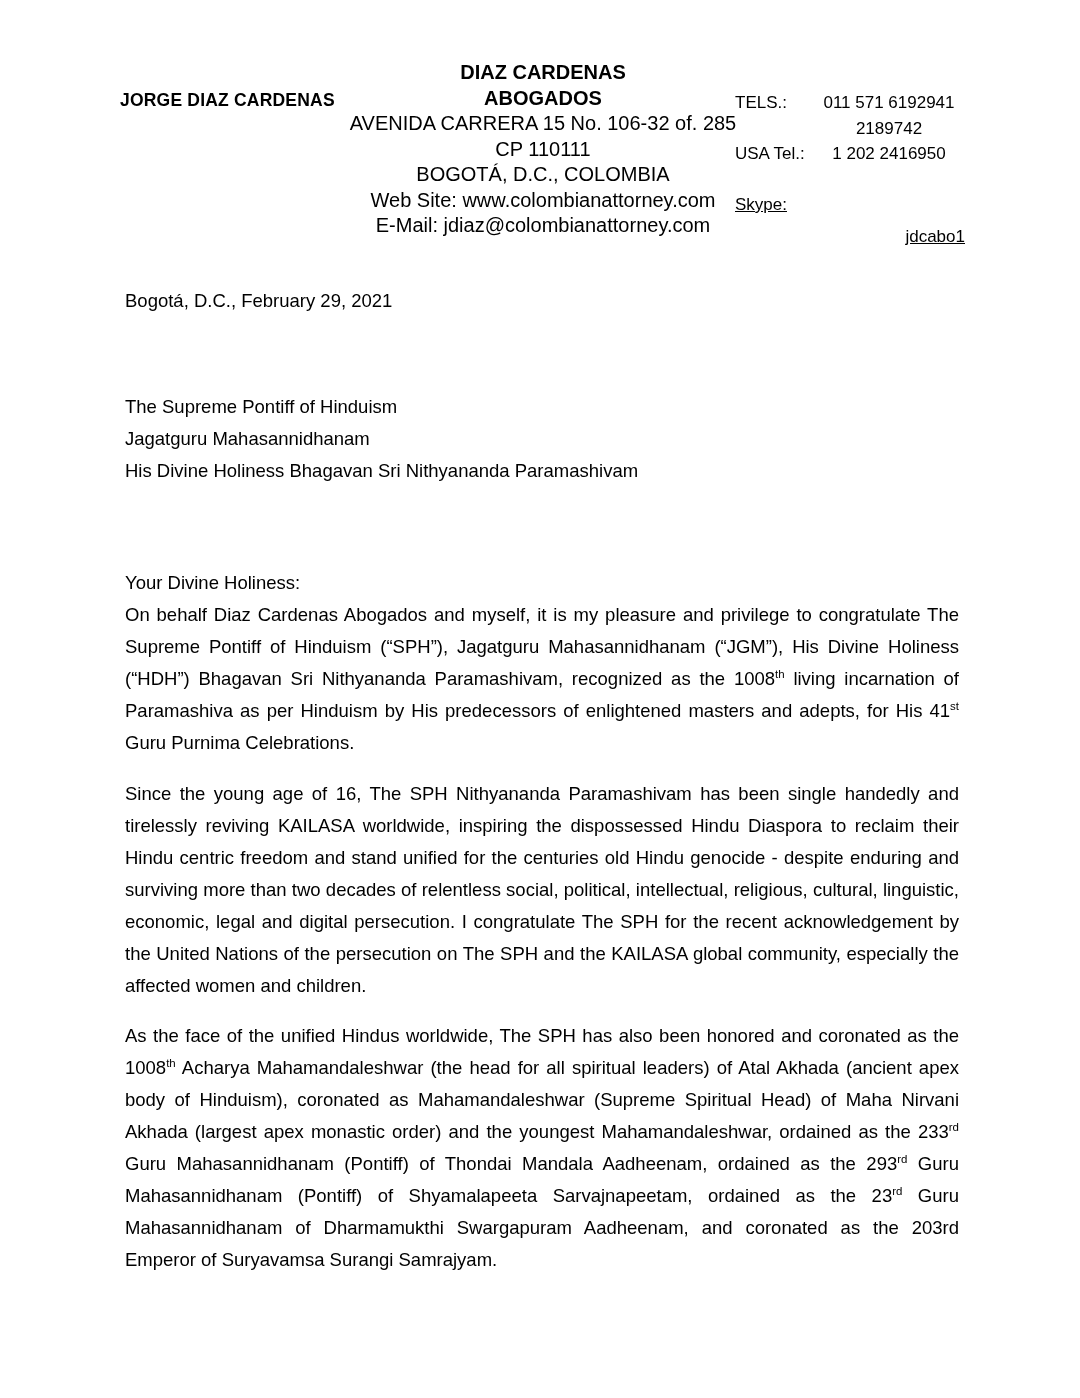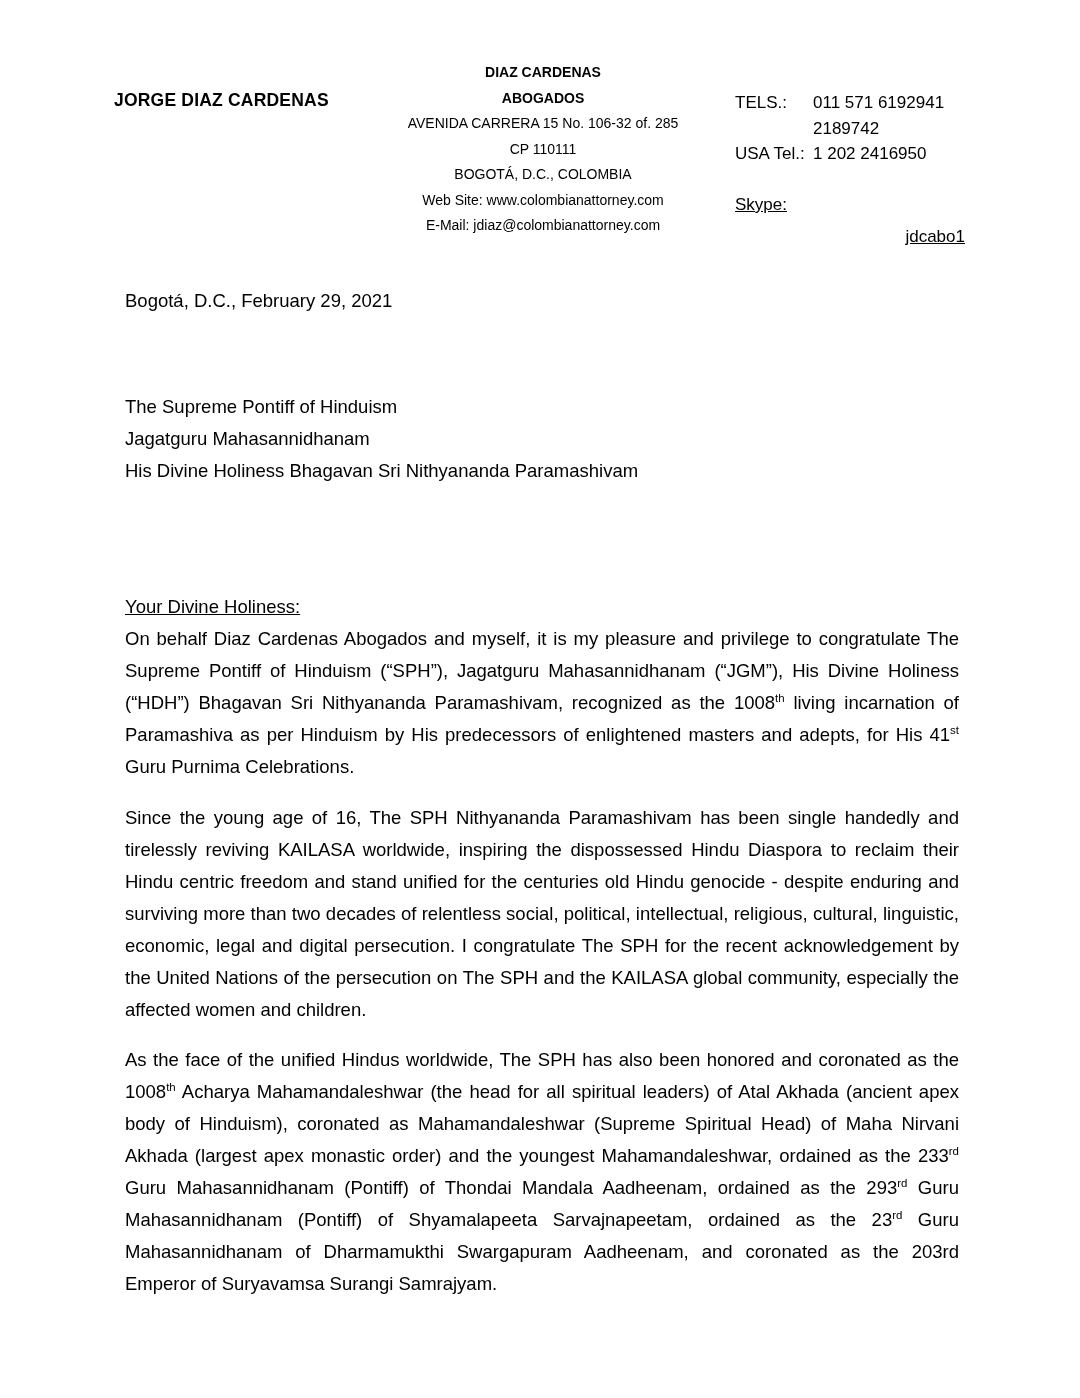--- a/index.html
+++ b/index.html
@@ -23,34 +23,34 @@
   
   .letterhead {
     position: absolute;
     left: 0;
     top: 60px;
     width: 1080px;
     height: 180px;
   }
   .lh-name {
     position: absolute;
-    left: 114px;
+    left: 120px;
     top: 30px;
     font-size: 17.5px;
     font-weight: bold;
     letter-spacing: 0.2px;
     white-space: nowrap;
   }
   .lh-center {
     position: absolute;
     left: 330px;
     top: 0px;
     width: 426px;
     text-align: center;
-    font-size: 14px;
+    font-size: 20px;
     line-height: 25.5px;
   }
   .lh-center .bold { font-weight: bold; }
 
   .lh-right {
     position: absolute;
     left: 735px;
     top: 30px;
     width: 230px;
     font-size: 17px;
@@ -61,21 +61,21 @@
     justify-content: flex-start;
     white-space: nowrap;
   }
   .lh-label {
     width: 78px;
     flex: 0 0 78px;
     text-align: left;
   }
   .lh-val {
     flex: 1 1 auto;
-    text-align: left;
+    text-align: center;
   }
   .lh-row-skype { margin-top: 25.5px; text-decoration: underline; }
   .lh-row-skype .lh-label { width: 70px; flex: 0 0 70px; text-align: left; }
   .lh-row-skype .lh-val { text-align: right; padding-left: 8px; margin-top: 32px; }
 
   
   .body-area {
     position: absolute;
     left: 125px;
     top: 285px;
@@ -85,22 +85,21 @@
   }
   .date-line {
     margin: 0 0 0 0;
   }
   .addressee {
     margin-top: 74px;
     line-height: 32px;
   }
   .addressee div { white-space: nowrap; }
   .salutation {
-    margin-top: 104px;
-    text-decoration: underline;
+    margin-top: 80px;
   }
   .para {
     text-align: justify;
     text-justify: inter-word;
   }
   .para:first-of-type { margin-top: 0; }
   sup {
     font-size: 0.62em;
     line-height: 0;
     vertical-align: super;

